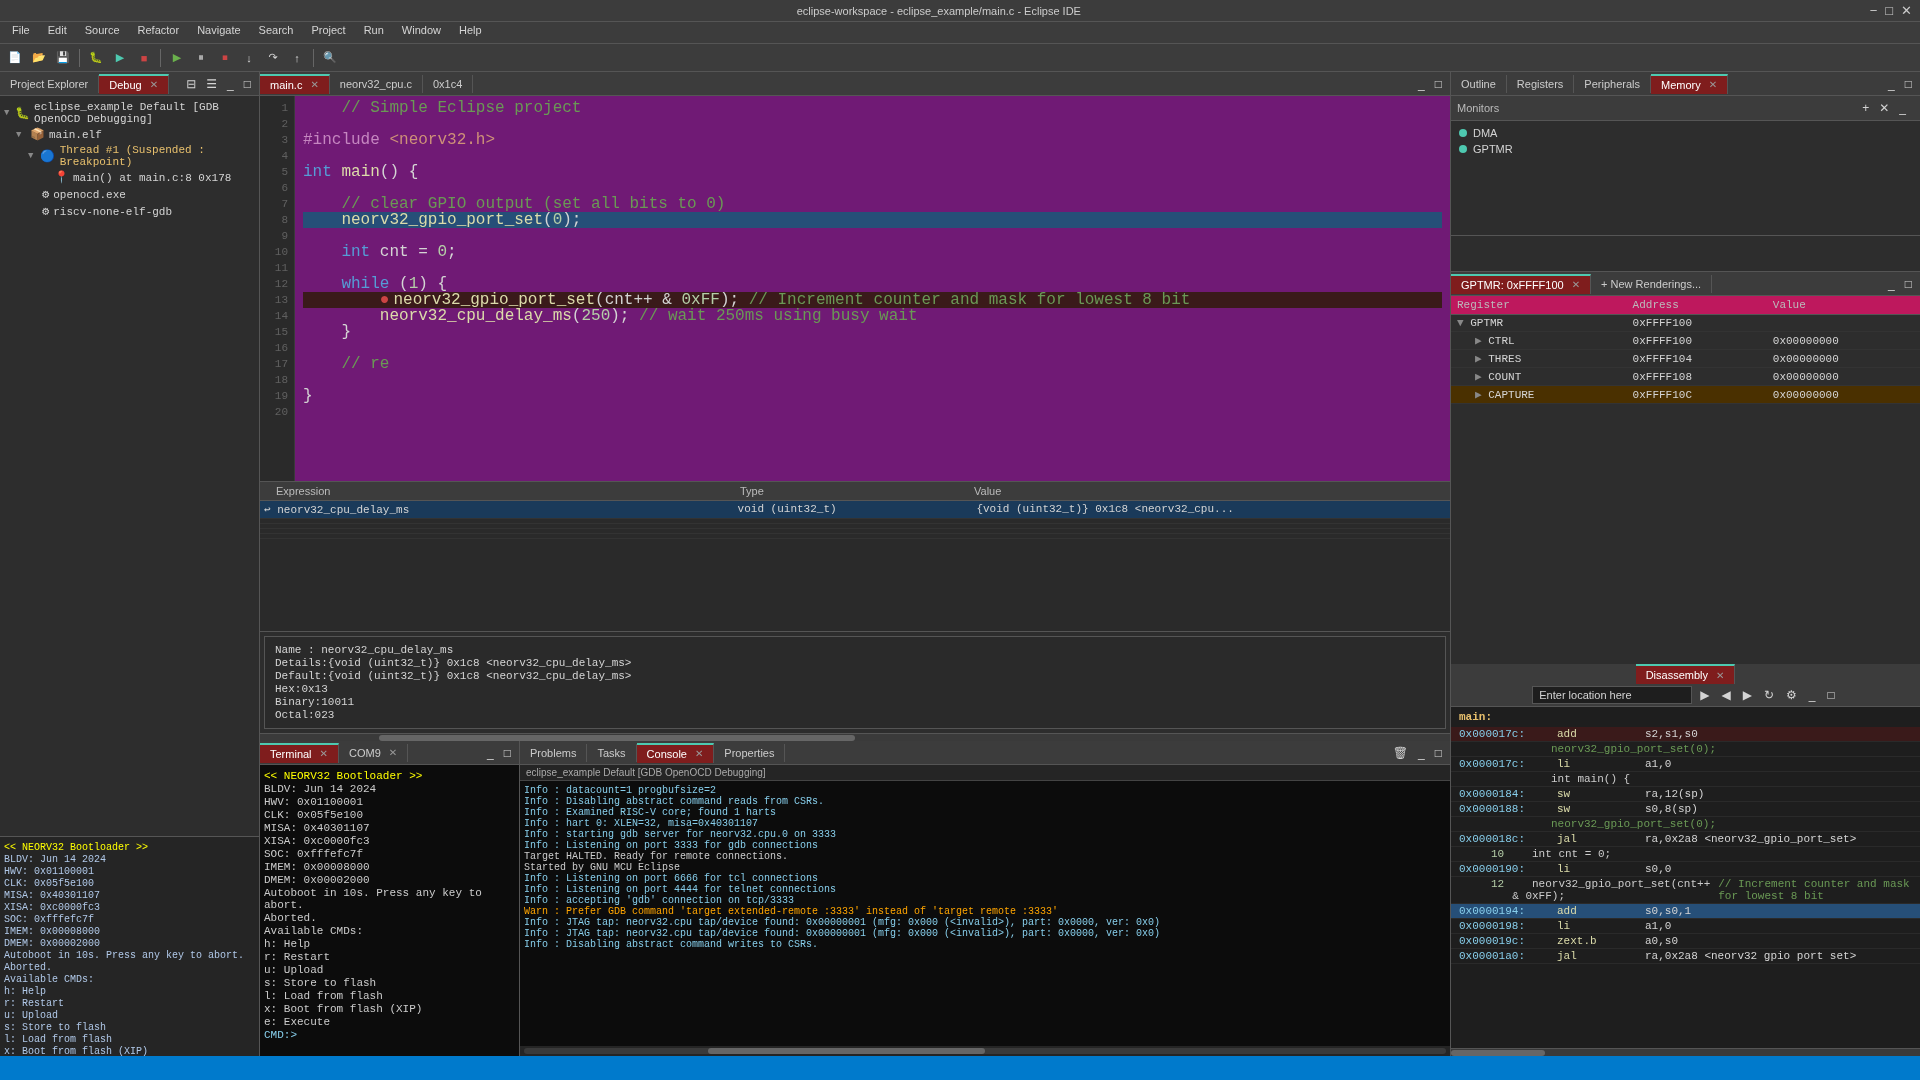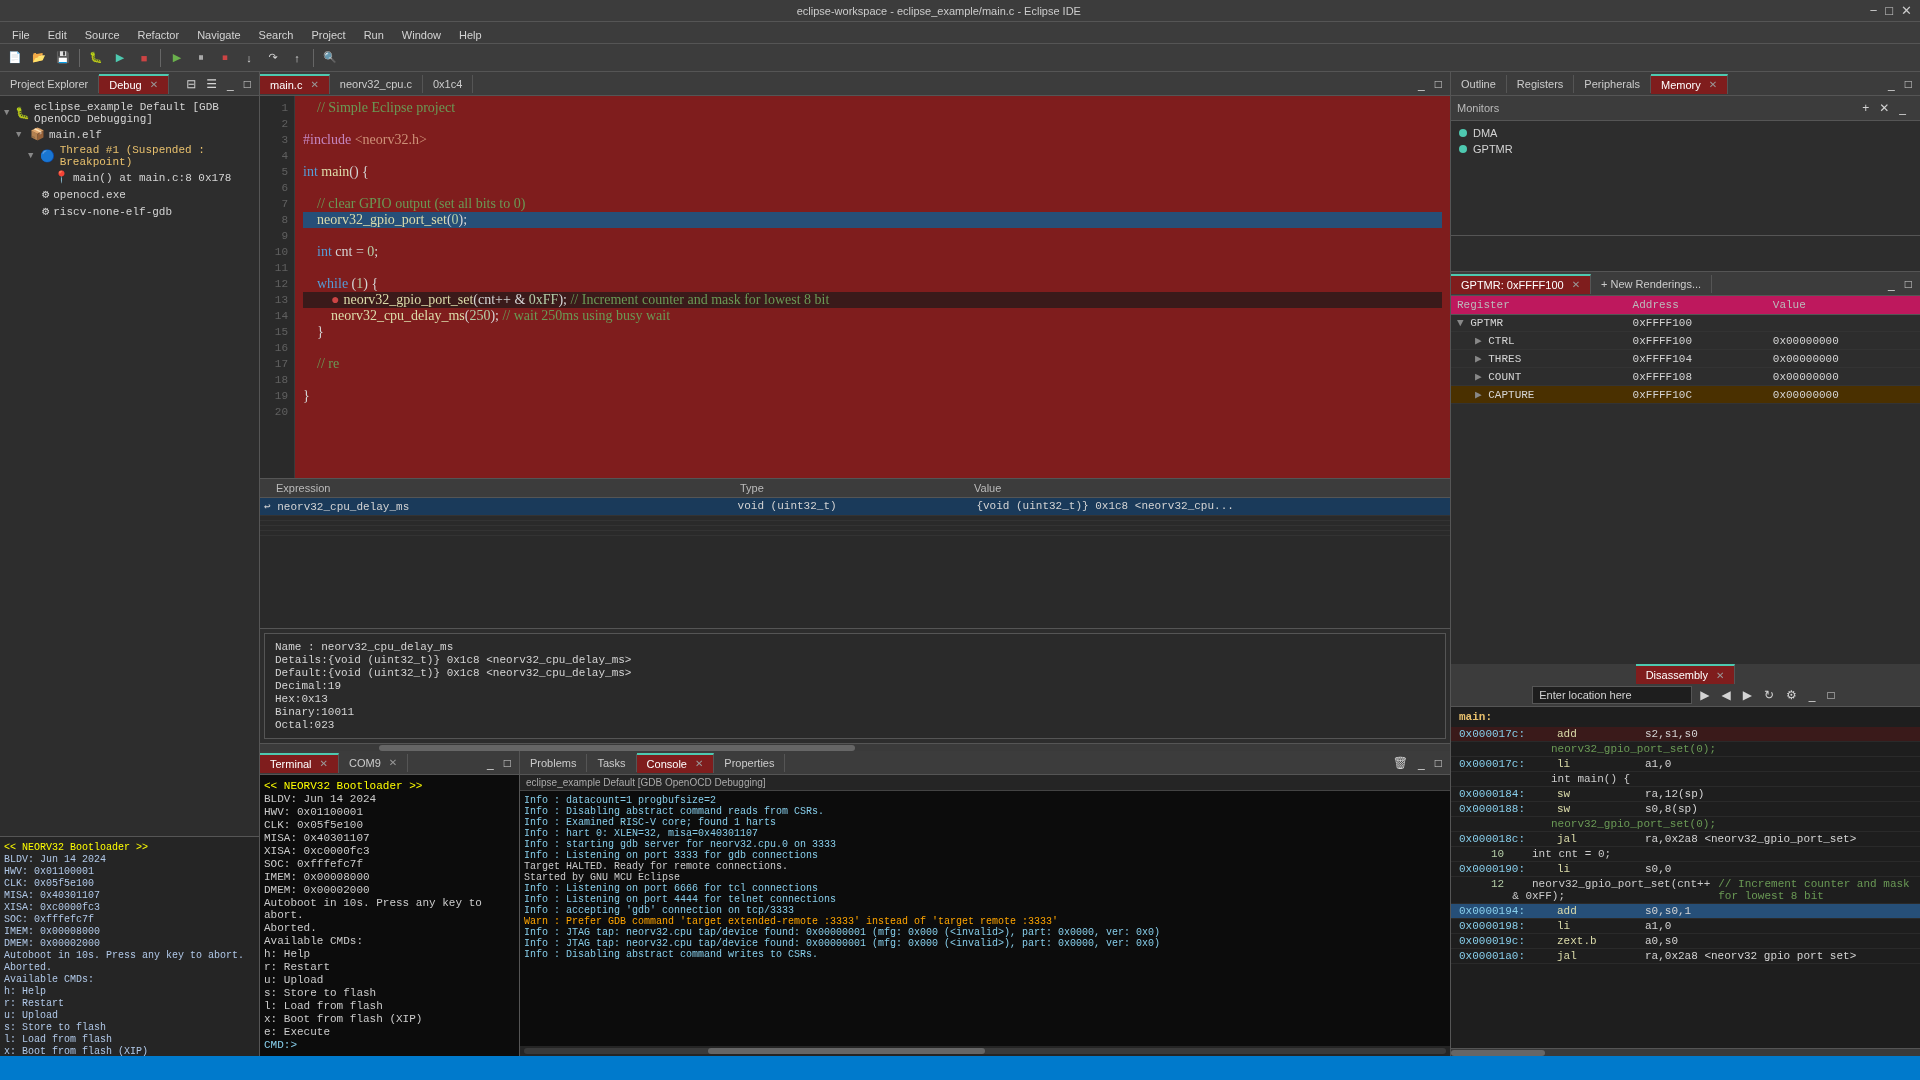--- a/index.html
+++ b/index.html
@@ -26,21 +26,21 @@
     }
     #title-bar span { flex: 1; text-align: center; }
     #title-bar .win-controls { display: flex; gap: 8px; font-size: 13px; }
     #title-bar .win-controls span { cursor: pointer; color: #ccc; }
 
     
     #menu-bar {
       background: #3c3c3c;
       height: 22px;
       display: flex;
-      align-items: flex-end;
+      align-items: flex-start;
       padding: 0 4px;
       border-bottom: 1px solid #555;
       gap: 2px;
     }
     .menu-item {
       padding: 2px 8px;
       cursor: pointer;
       font-size: 11px;
       color: #d4d4d4;
     }
@@ -179,25 +179,25 @@
       color: #606060;
       text-align: right;
       min-width: 35px;
       border-right: 1px solid #3a3a3a;
       line-height: 16px;
     }
 
     .code-area {
       flex: 1;
       padding: 4px 8px;
-      font-family: Liberation Serif, serif;
-      font-size: 14px;
+      font-family: Liberation Mono, monospace;
+      font-size: 16px;
       line-height: 16px;
       overflow: auto;
-      background: #7f1d1d;
+      background: #701a75;
     }
 
     .code-line { white-space: pre; }
     .kw { color: #569cd6; }
     .cm { color: #6a9955; }
     .fn { color: #dcdcaa; }
     .str { color: #ce9178; }
     .num { color: #b5cea8; }
     .pp { color: #c586c0; }
     .highlight-line { background: #264f78; }
@@ -678,21 +678,20 @@
           <div class="exp-row"> </div>
           <div class="exp-row"> </div>
         </div>
       </div>
     </div>
 
     <div id="name-popup">
       <div class="name-popup-line">Name : neorv32_cpu_delay_ms</div>
       <div class="name-popup-line">    Details:{void (uint32_t)} 0x1c8 &lt;neorv32_cpu_delay_ms&gt;</div>
       <div class="name-popup-line">    Default:{void (uint32_t)} 0x1c8 &lt;neorv32_cpu_delay_ms&gt;</div>
-      <div class="name-popup-line">    Decimal:19</div>
       <div class="name-popup-line">    Hex:0x13</div>
       <div class="name-popup-line">    Binary:10011</div>
       <div class="name-popup-line">    Octal:023</div>
     </div>
 
     <div class="scrollbar-h">
       <div class="scrollbar-thumb"></div>
     </div>
 
     <div id="bottom-panels">

